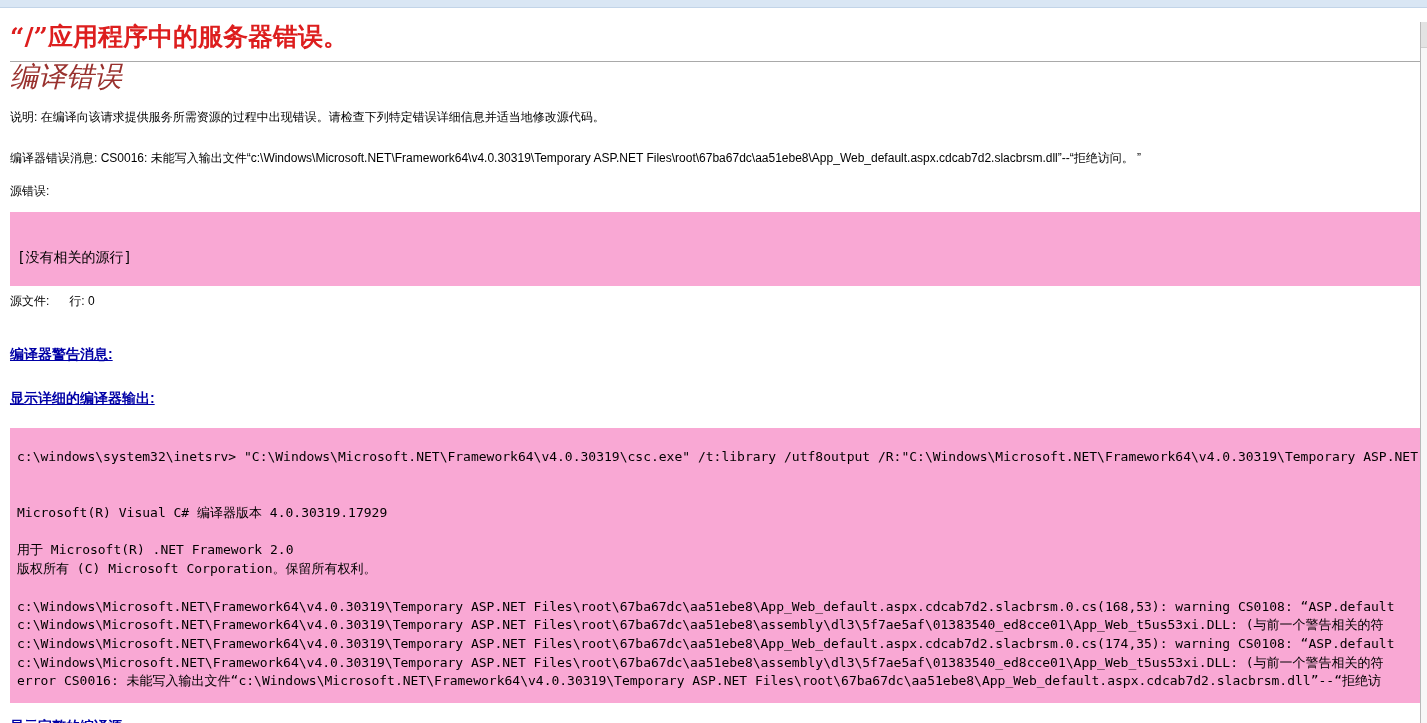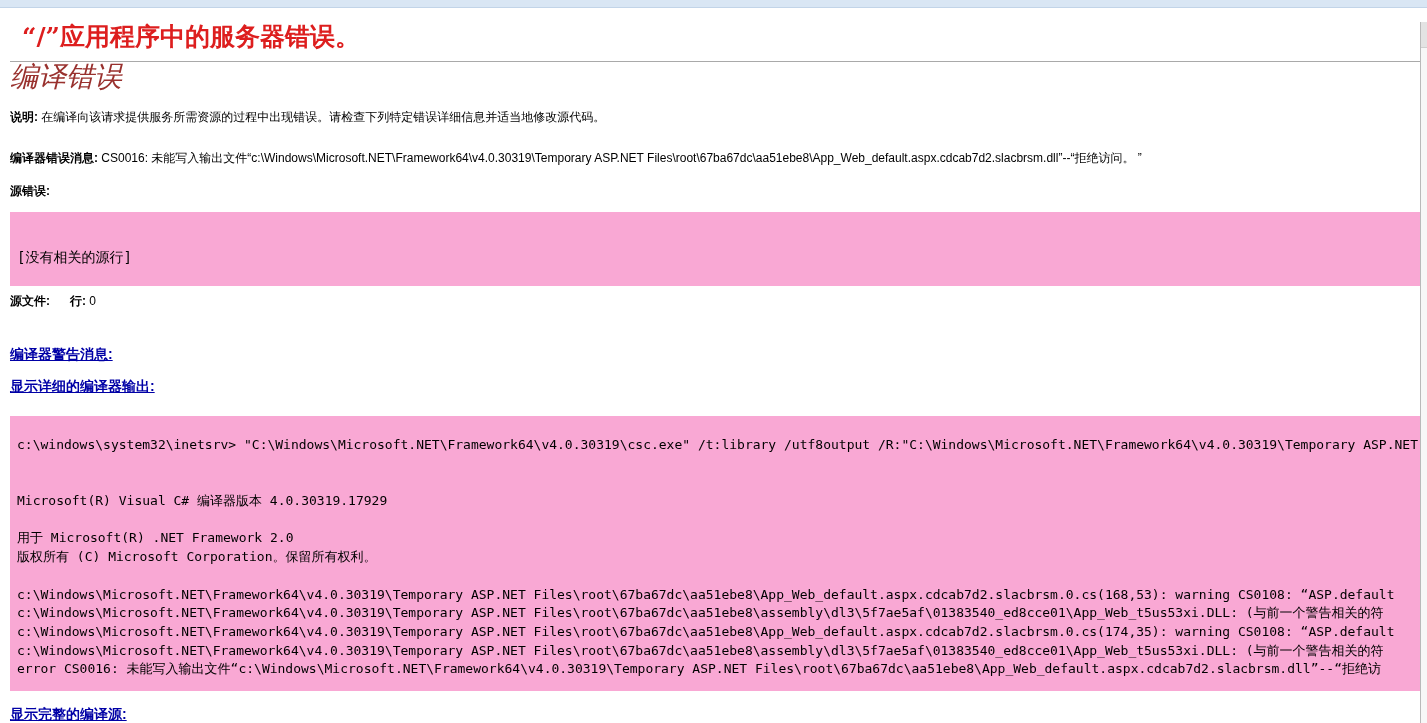--- a/index.html
+++ b/index.html
@@ -15,21 +15,21 @@
   }
   .top-strip {
     height: 8px;
     width: 100%;
     background: #d9e6f4;
     border-bottom: 1px solid #c2d4e8;
   }
   .content { padding-left: 10px; }
 
   .page-title {
-    margin: 13px 0 0 12px;
+    margin: 13px 0 0 0;
     font-family: "DejaVu Serif", serif;
     font-weight: bold;
     font-size: 25px;
     line-height: 31px;
     color: #dd1e1e;
   }
   .divider {
     border: 0;
     border-top: 1px solid #a9a9a9;
     margin: 9px 7px 0 0;
@@ -43,21 +43,21 @@
     line-height: 25px;
     color: #99312e;
   }
   .meta-line {
     margin: 0;
     font-size: 12px;
     line-height: 15px;
     white-space: nowrap;
     overflow: hidden;
   }
-  .meta-line .lbl { font-weight: bold; }
+  .meta-line .lbl { font-weight: normal; }
   .desc-line   { margin-top: 21px; }
   .cerr-line   { margin-top: 26px; }
   .srcerr-line { margin-top: 18px; }
 
   .yellow-box {
     background: #f9a8d4;
     margin: 0 7px 0 0;
     overflow: hidden;
   }
   .box-source {
@@ -72,21 +72,21 @@
   .srcfile-line .gap { display: inline-block; width: 20px; }
 
   .link-line { margin: 0; font-size: 14px; line-height: 15px; }
   .link-line a {
     color: #0000a6;
     font-weight: bold;
     text-decoration: underline;
     cursor: pointer;
   }
   .link1 { margin-top: 38px; }
-  .link2 { margin-top: 17px; }
+  .link2 { margin-top: 29px; }
   .link3 { margin-top: 16px; }
 
   .box-output {
     margin-top: 22px;
     padding: 20px 4px 12px 7px;
   }
   .code-line {
     font-family: "DejaVu Sans Mono", monospace;
     font-size: 13px;
     line-height: 18.7px;

